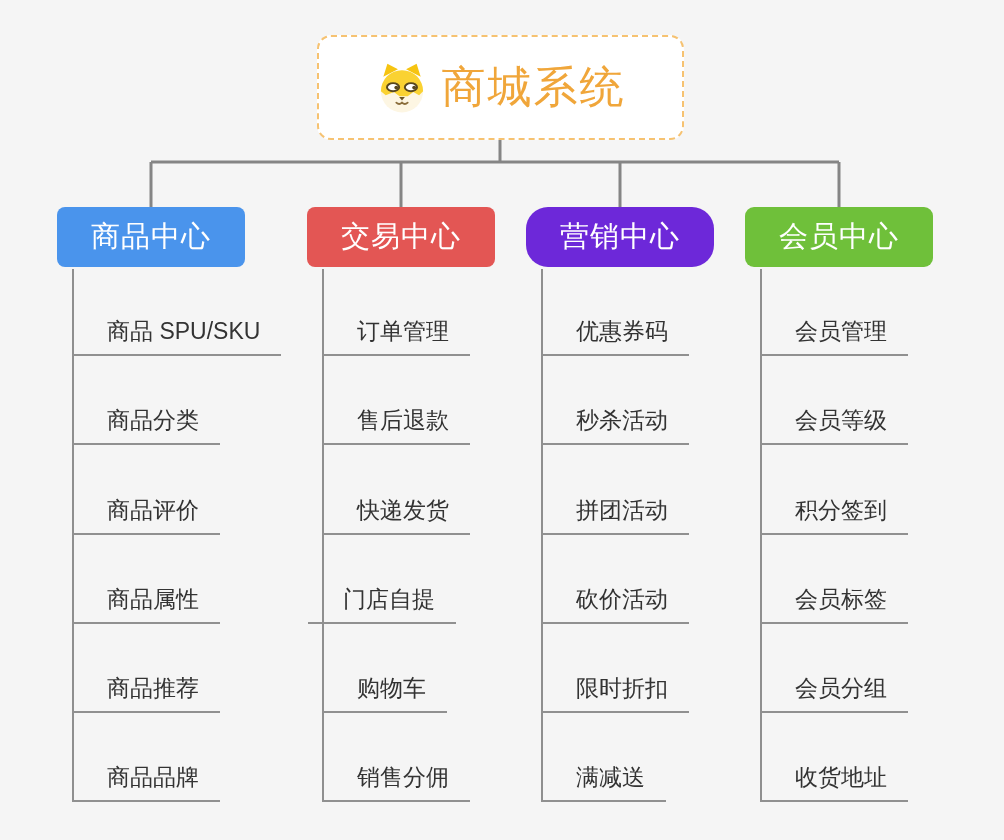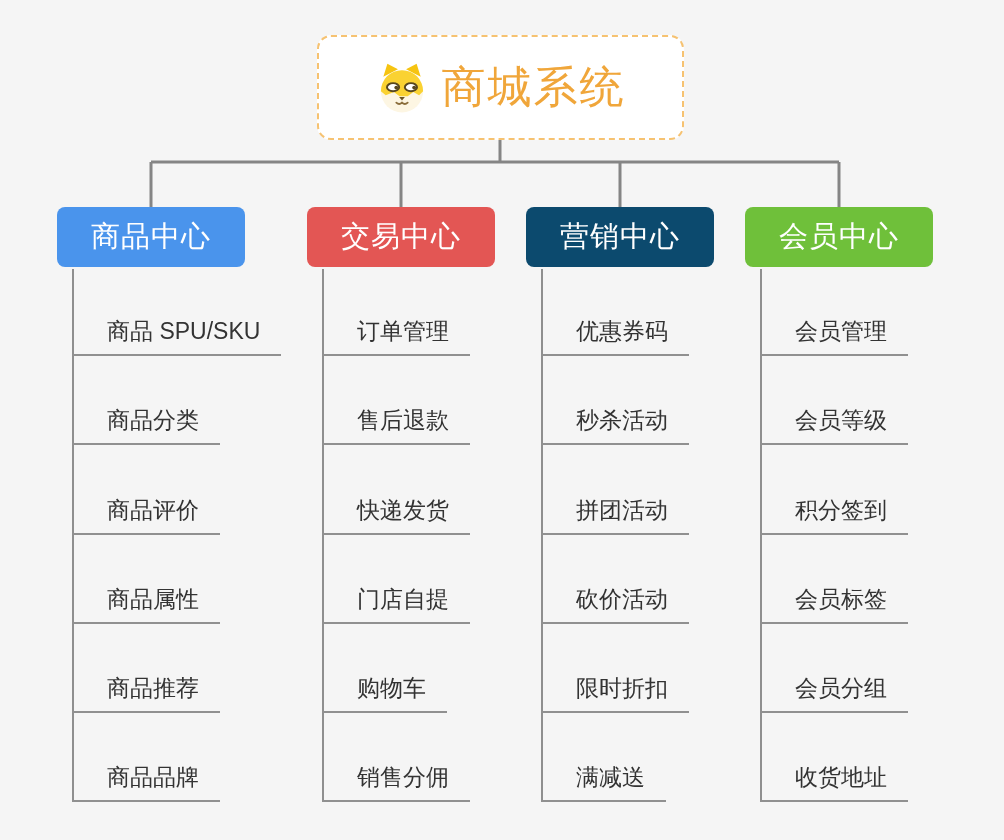--- a/index.html
+++ b/index.html
@@ -36,22 +36,22 @@
   
   .branch{
     position:absolute;top:207px;width:188px;height:60px;
     border-radius:8px;
     display:flex;align-items:center;justify-content:center;
     color:#ffffff;font-size:29px;letter-spacing:1px;
     box-sizing:border-box;
   }
   .branch-0{left:57px;background:#4a94ec;}
   .branch-1{left:307px;background:#e35654;text-align:center;}
-  .branch-2{left:526px;background:#0c4a6e;}
-  .branch-3{left:745px;background:#6fc03a;}
+  .branch-2{left:526px;background:#6d28d9;border-radius:22px;}
+  .branch-3{left:745px;background:#6fc03a;border-radius:9px;}
 
   
   .vline{
     position:absolute;top:269px;height:533px;width:2px;
     background:#8f8f8f;
   }
 
   
   .leaf{
     position:absolute;
@@ -137,21 +137,21 @@
 
   <div class="leaf" style="left:322px;top:308px">
       <span class="leaf-label">订单管理</span>
     </div>
   <div class="leaf" style="left:322px;top:397px">
       <span class="leaf-label">售后退款</span>
     </div>
   <div class="leaf" style="left:322px;top:487px">
       <span class="leaf-label">快递发货</span>
     </div>
-  <div class="leaf" style="left:322px;top:576px">
+  <div class="leaf" style="left:308px;top:576px">
       <span class="leaf-label">门店自提</span>
     </div>
   <div class="leaf" style="left:322px;top:665px">
       <span class="leaf-label">购物车</span>
     </div>
   <div class="leaf" style="left:322px;top:754px">
       <span class="leaf-label">销售分佣</span>
     </div>
 
   <div class="leaf" style="left:541px;top:308px">

